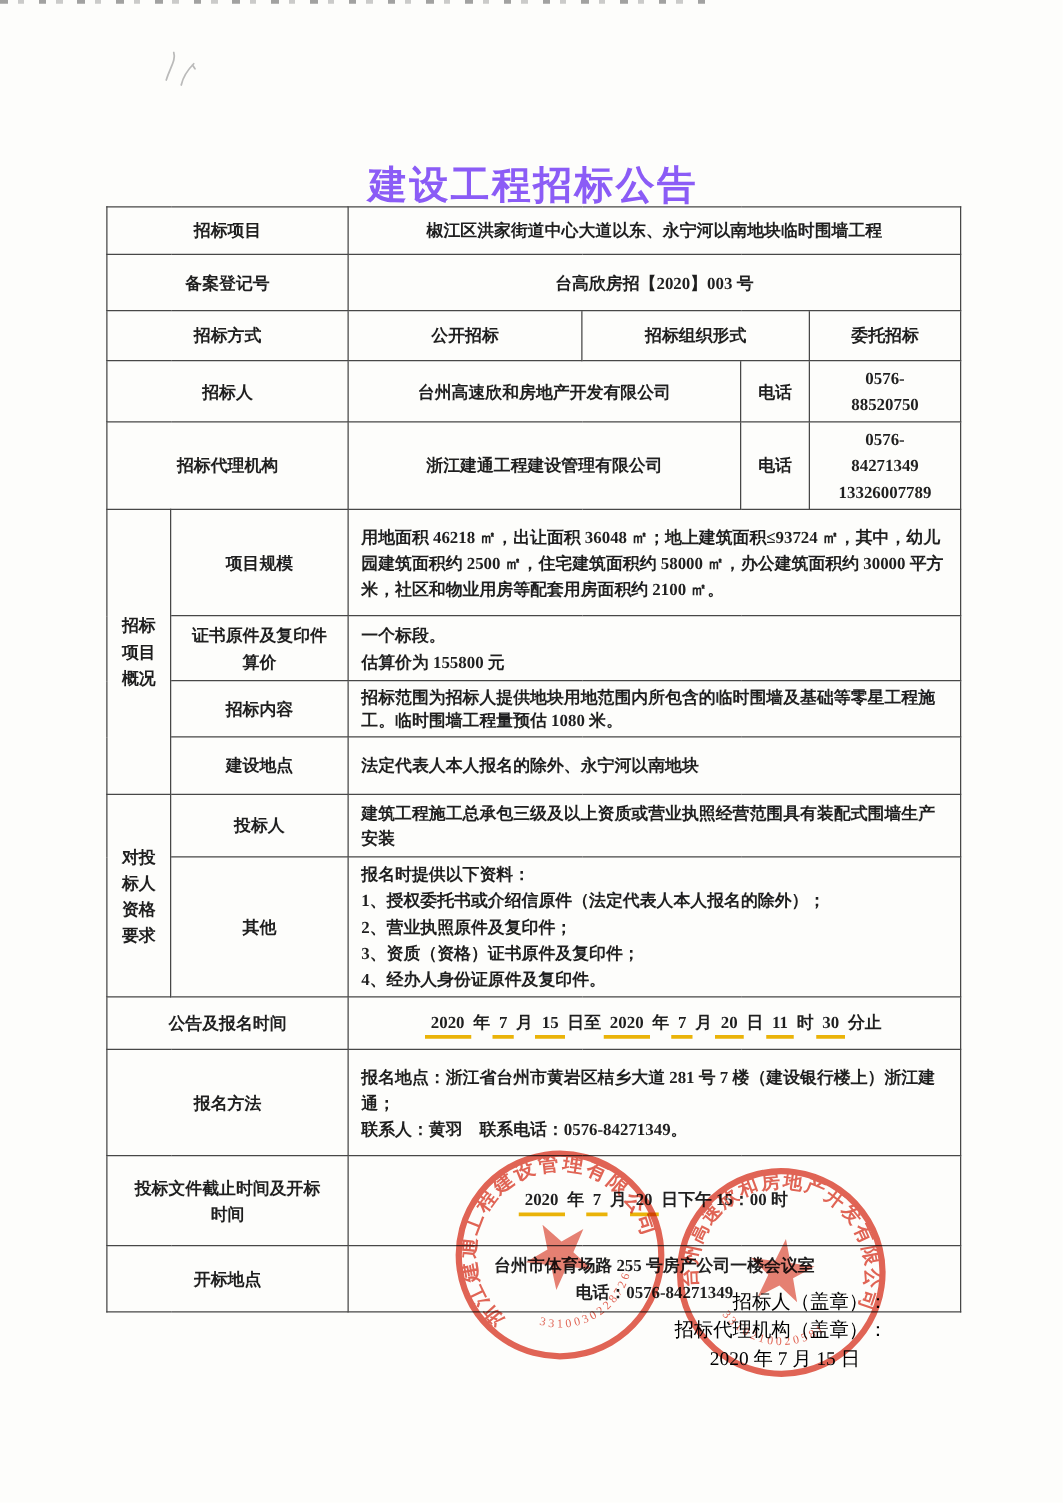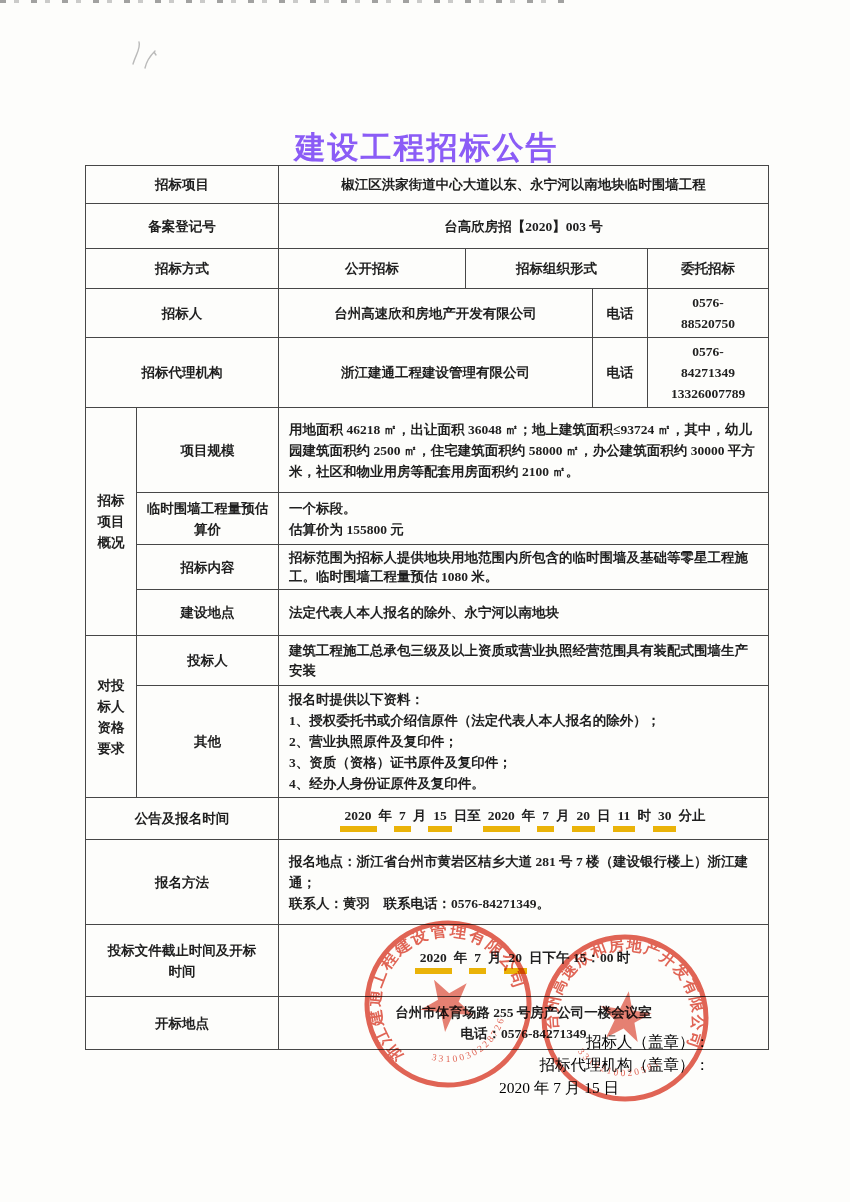--- a/index.html
+++ b/index.html
@@ -36,28 +36,28 @@
   table.main td {
     border:1px solid #474747;
     vertical-align:middle;
     font-size:13.5px; line-height:21px;font-weight:bold;
   }
   td.lab { text-align:center; padding:2px 6px; }
   td.val { padding:3px 10px; text-align:left; }
   td.valc { padding:3px 22px; text-align:center; }
   td.grp { text-align:center; padding:2px 4px; white-space:pre-line; line-height:24px; }
   .ml { white-space:pre-line; }
-  .u { border-bottom:6px solid #eab308; padding:0 5px; display:inline-block; }
+  .u { border-bottom:3px solid #eab308; padding:0 5px; display:inline-block; }
   .seg { margin:0 2px; }
 
   .footer-block {
     position:absolute; left:430px; top:1030px; width:280px;
     font-size:15.5px; line-height:23px; text-align:right; color:#000000;
   }
-  .footer-block .date-line { padding-right:22px;text-align:center; }
+  .footer-block .date-line { padding-right:22px; }
 
   .stamp { position:absolute; mix-blend-mode:multiply; opacity:.85; }
   .stamp text { font-family:"Liberation Serif","DejaVu Serif",serif; }
   .stamp-agency { left:357px; top:913px; transform:rotate(-30deg); }
   .stamp-tenderee { left:534px; top:927px; transform:rotate(8deg); }
 </style>
 </head>
 <body>
 
 <div class="scan-edge-top"></div>
@@ -112,21 +112,21 @@
   </tr>
 
   <tr style="height:85px">
     <td rowspan="4" class="grp">招标
 项目
 概况</td>
     <td class="lab">项目规模</td>
     <td colspan="4" class="val">用地面积 46218 ㎡，出让面积 36048 ㎡；地上建筑面积≤93724 ㎡，其中，幼儿园建筑面积约 2500 ㎡，住宅建筑面积约 58000 ㎡，办公建筑面积约 30000 平方米，社区和物业用房等配套用房面积约 2100 ㎡。</td>
   </tr>
   <tr style="height:52px">
-    <td class="lab ml">临时围墙工程量预估
+    <td class="lab ml">证书原件及复印件
 算价</td>
     <td colspan="4" class="val ml">一个标段。
 估算价为 155800 元</td>
   </tr>
   <tr style="height:44px">
     <td class="lab">招标内容</td>
     <td colspan="4" class="val" style="line-height:19px">招标范围为招标人提供地块用地范围内所包含的临时围墙及基础等零星工程施工。临时围墙工程量预估 1080 米。</td>
   </tr>
   <tr style="height:46px">
     <td class="lab">建设地点</td>

